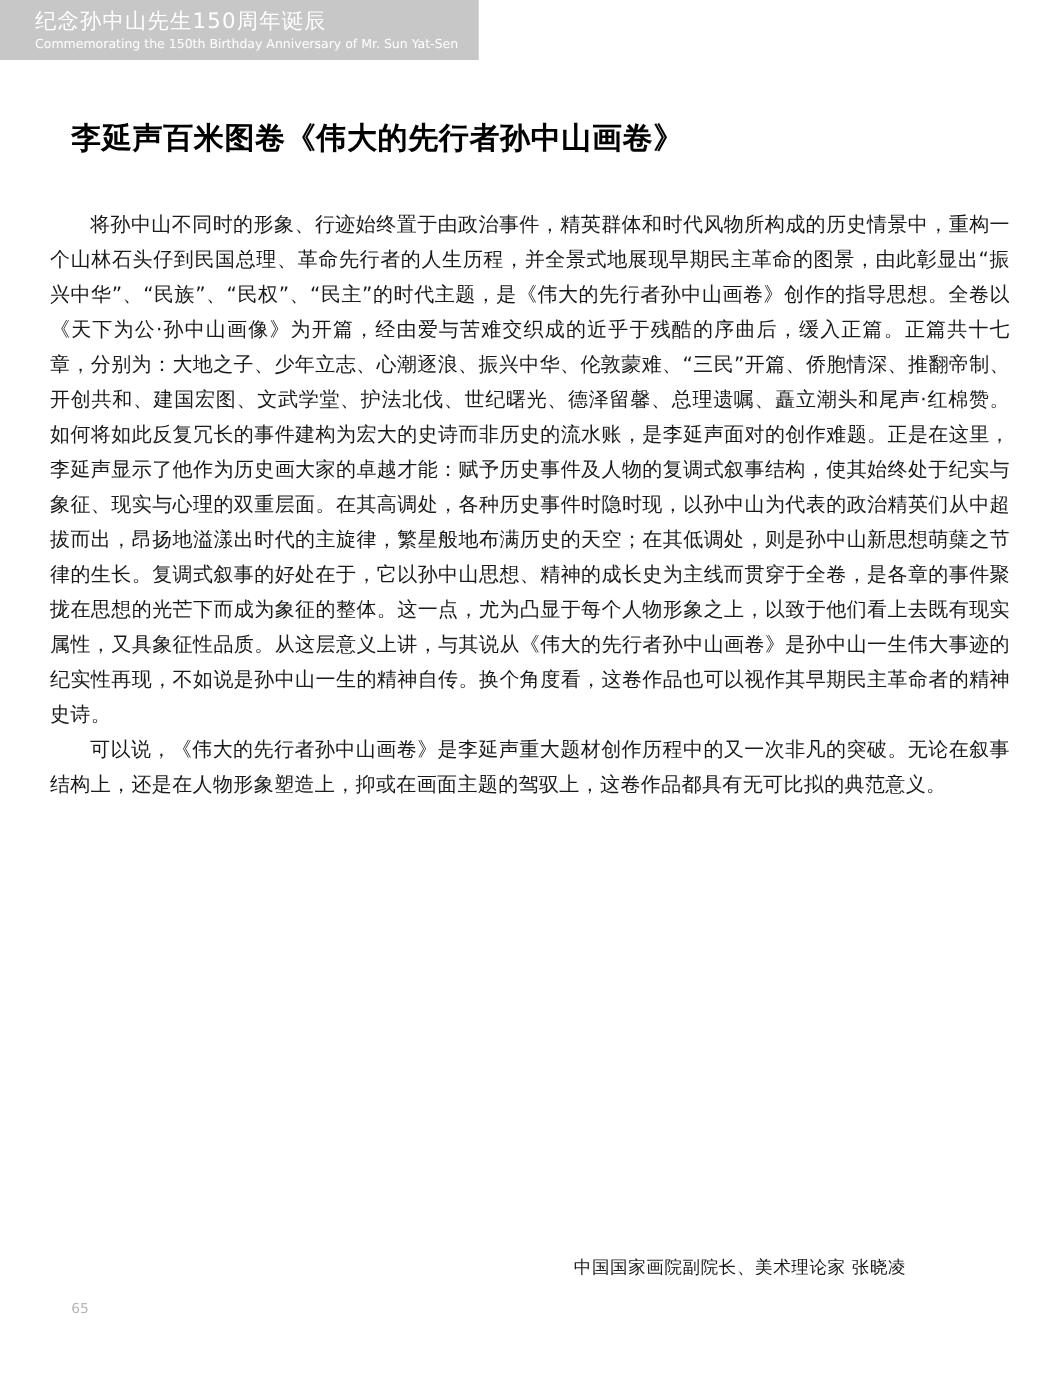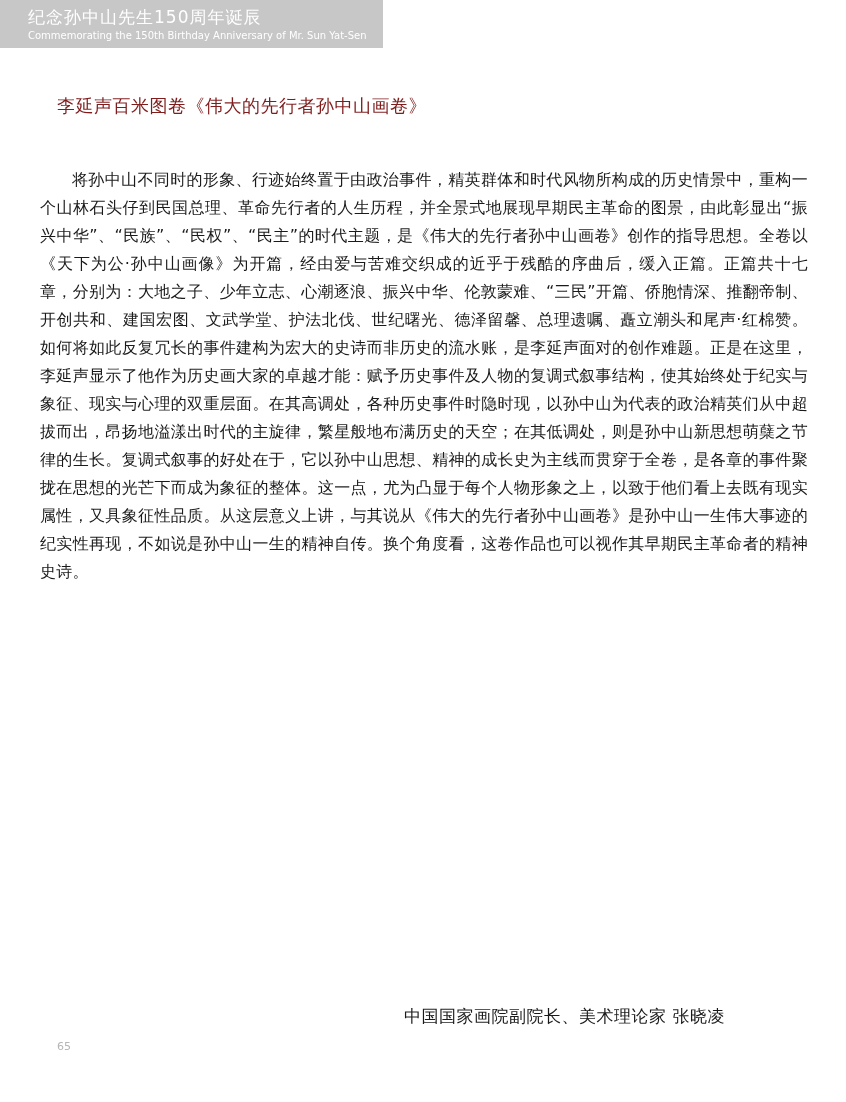--- a/index.html
+++ b/index.html
@@ -35,23 +35,23 @@
   .banner-en {
     font-size: 10px;
     line-height: 13px;
     margin-top: 1px;
   }
   .article-title {
     position: absolute;
     left: 57px;
     top: 94px;
     margin: 0;
-    font-size: 18px;
-    font-weight: normal;
-    color: #7f1d1d;
+    font-size: 24px;
+    font-weight: bold;
+    color: #000000;
     letter-spacing: 0.5px;
   }
   .article-body {
     position: absolute;
     left: 40px;
     top: 166px;
     width: 768px;
     font-size: 16px;
     line-height: 28px;
     color: #1a1a1a;
@@ -59,21 +59,21 @@
     letter-spacing: 0.3px;
   }
   .article-body p {
     margin: 0;
     text-indent: 2em;
   }
   .attribution {
     position: absolute;
     top: 1005px;
     right: 121px;
-    font-size: 17px;
+    font-size: 14px;
     color: #1a1a1a;
     letter-spacing: 0.5px;
   }
   .page-number {
     position: absolute;
     left: 57px;
     top: 1040px;
     font-size: 11px;
     color: #b5b5b5;
   }
@@ -85,19 +85,20 @@
 
   <header class="banner">
     <div class="banner-cn">纪念孙中山先生150周年诞辰</div>
     <div class="banner-en">Commemorating the 150th Birthday Anniversary of Mr. Sun Yat-Sen</div>
   </header>
 
   <h1 class="article-title">李延声百米图卷《伟大的先行者孙中山画卷》</h1>
 
   <main class="article-body">
     <p>将孙中山不同时的形象、行迹始终置于由政治事件，精英群体和时代风物所构成的历史情景中，重构一个山林石头仔到民国总理、革命先行者的人生历程，并全景式地展现早期民主革命的图景，由此彰显出“振兴中华”、“民族”、“民权”、“民主”的时代主题，是《伟大的先行者孙中山画卷》创作的指导思想。全卷以《天下为公·孙中山画像》为开篇，经由爱与苦难交织成的近乎于残酷的序曲后，缓入正篇。正篇共十七章，分别为：大地之子、少年立志、心潮逐浪、振兴中华、伦敦蒙难、“三民”开篇、侨胞情深、推翻帝制、开创共和、建国宏图、文武学堂、护法北伐、世纪曙光、德泽留馨、总理遗嘱、矗立潮头和尾声·红棉赞。如何将如此反复冗长的事件建构为宏大的史诗而非历史的流水账，是李延声面对的创作难题。正是在这里，李延声显示了他作为历史画大家的卓越才能：赋予历史事件及人物的复调式叙事结构，使其始终处于纪实与象征、现实与心理的双重层面。在其高调处，各种历史事件时隐时现，以孙中山为代表的政治精英们从中超拔而出，昂扬地溢漾出时代的主旋律，繁星般地布满历史的天空；在其低调处，则是孙中山新思想萌蘖之节律的生长。复调式叙事的好处在于，它以孙中山思想、精神的成长史为主线而贯穿于全卷，是各章的事件聚拢在思想的光芒下而成为象征的整体。这一点，尤为凸显于每个人物形象之上，以致于他们看上去既有现实属性，又具象征性品质。从这层意义上讲，与其说从《伟大的先行者孙中山画卷》是孙中山一生伟大事迹的纪实性再现，不如说是孙中山一生的精神自传。换个角度看，这卷作品也可以视作其早期民主革命者的精神史诗。</p>
+    <p>可以说，《伟大的先行者孙中山画卷》是李延声重大题材创作历程中的又一次非凡的突破。无论在叙事结构上，还是在人物形象塑造上，抑或在画面主题的驾驭上，这卷作品都具有无可比拟的典范意义。</p>
   </main>
 
   <div class="attribution">中国国家画院副院长、美术理论家 张晓凌</div>
 
   <div class="page-number">65</div>
 
 </div>
 
 </body></html>

